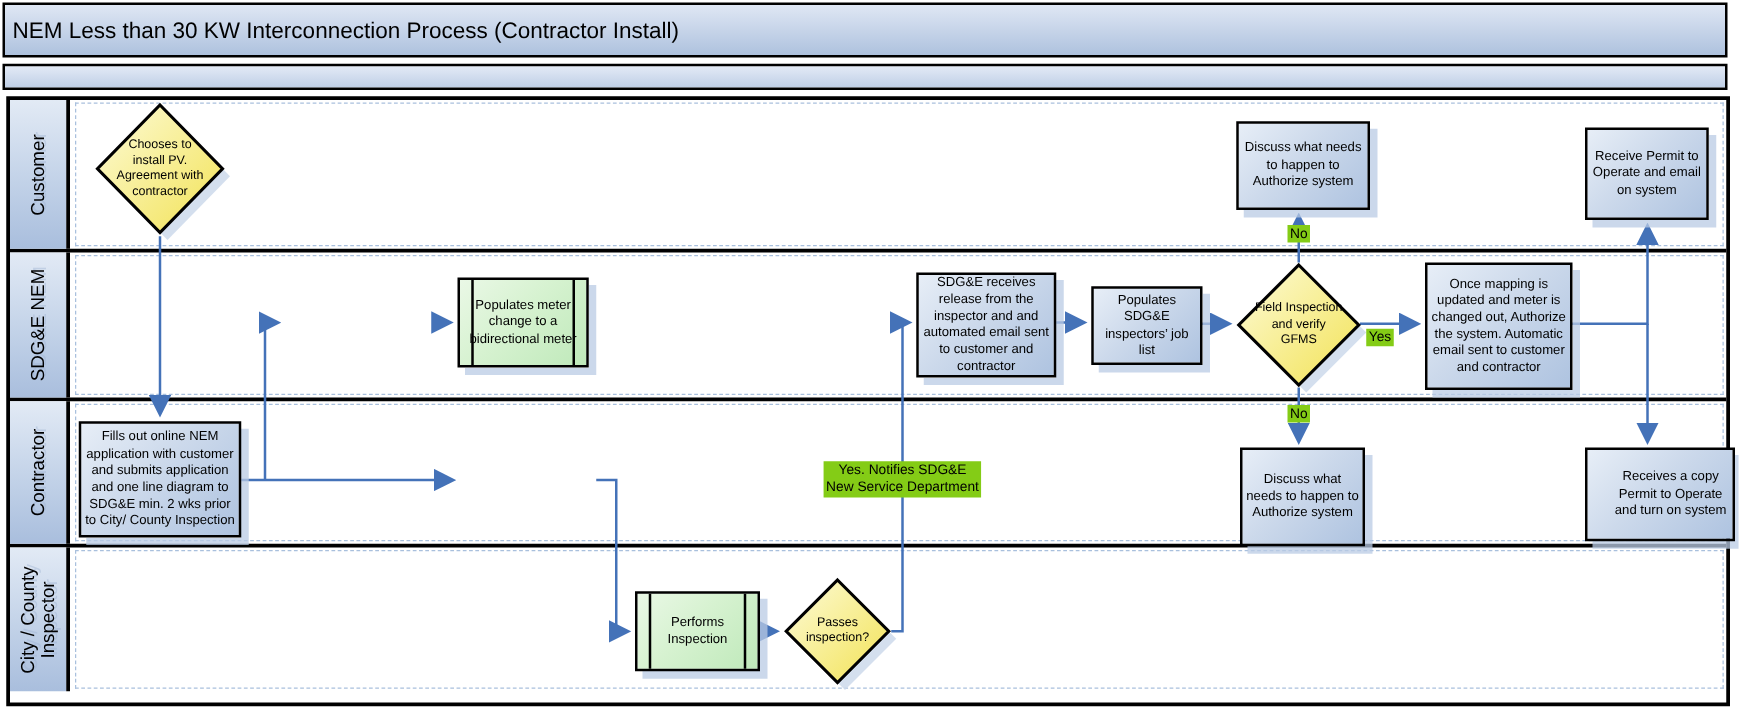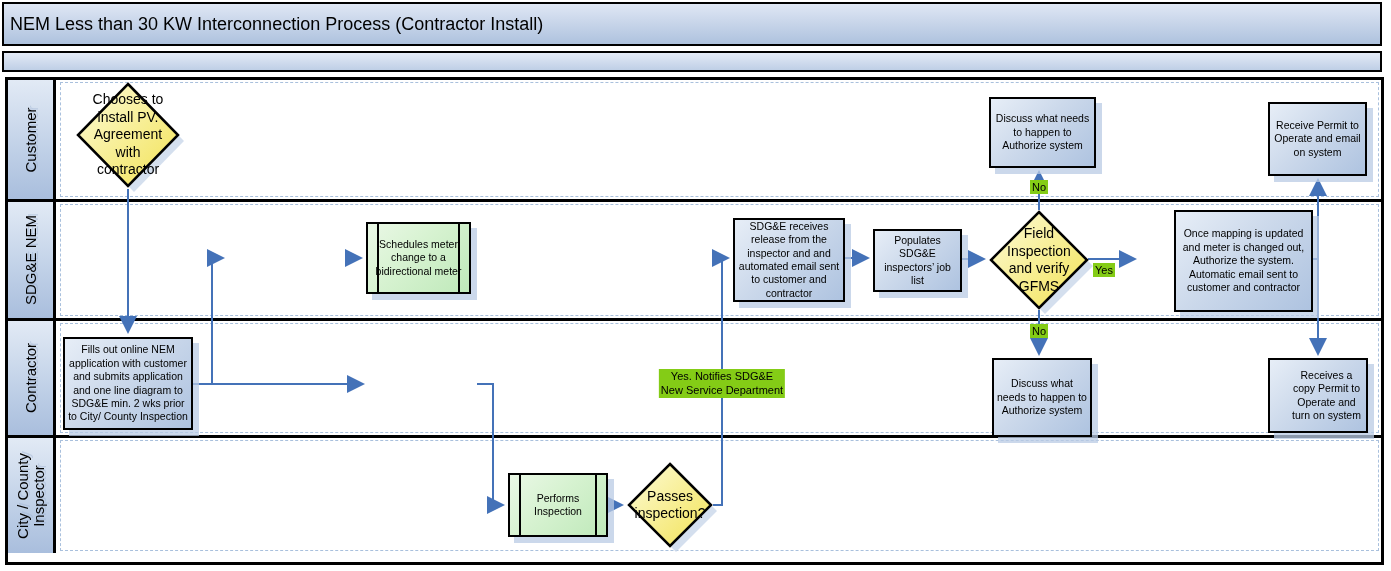--- a/index.html
+++ b/index.html
@@ -58,21 +58,21 @@
     background:linear-gradient(135deg,#eaf8e6 0%,#d6f2d0 45%,#bfe9ba 100%);
   }
   .sub .bar-l,.sub .bar-r{
     position:absolute;top:0;bottom:0;width:0;border-left:2.5px solid #000;
   }
   .sub .bar-l{left:9px;} .sub .bar-r{right:9px;}
   .diamond{display:block;}
   .diamond .dtext{
     position:absolute;left:0;top:0;right:0;bottom:0;z-index:2;
     display:flex;align-items:center;justify-content:center;
-    text-align:center;font-size:14px;line-height:1.25;padding:0 14px;
+    text-align:center;font-size:10px;line-height:1.25;padding:0 14px;
   }
   .diamond svg{position:absolute;left:0;top:0;overflow:visible;}
   
   .edge-label{
     position:absolute;z-index:5;font-size:11px;line-height:1.3;
     background:#84cc16;padding:0 2px;text-align:center;white-space:pre-line;
   }
 </style>
 </head>
 <body>
@@ -150,46 +150,46 @@
   <div class="shape proc" style="left:989px;top:97px;width:107px;height:71px;">
     <span>Discuss what needs to happen to Authorize system</span>
   </div>
   <div class="shape proc" style="left:1268px;top:102px;width:99px;height:74px;">
     <span>Receive Permit to Operate and email on system</span>
   </div>
 
   <div class="shape proc sub" style="left:366px;top:222px;width:105px;height:72px;">
     <i class="bar-l"></i>
       <i class="bar-r"></i>
-    <span>Schedules meter change to a bidirectional meter</span>
+    <span>Populates meter change to a bidirectional meter</span>
   </div>
   <div class="shape proc" style="left:733px;top:218px;width:112px;height:84px;">
     <span>SDG&amp;E receives release from the inspector and and automated email sent to customer and contractor</span>
   </div>
   <div class="shape proc" style="left:873px;top:229px;width:89px;height:63px;">
     <span>Populates SDG&amp;E inspectors’ job list</span>
   </div>
   <div class="shape diamond" style="left:989px;top:210px;width:100px;height:100px;">
     <svg width="100" height="100">
         <polygon points="56,8 104,56 56,104 8,56" fill="#c9d7ea" opacity="0.8"></polygon>
         <polygon points="50,2 98,50 50,98 2,50" fill="url(#gradY)" stroke="#000" stroke-width="2.5"></polygon>
       </svg>
     <div class="dtext">Field Inspection and verify GFMS</div>
   </div>
-  <div class="shape proc" style="left:1140px;top:210px;width:139px;height:102px;margin-left:34px;">
+  <div class="shape proc" style="left:1140px;top:210px;width:118px;height:102px;">
     <span>Once mapping is updated and meter is changed out, Authorize the system. Automatic email sent to customer and contractor</span>
   </div>
 
   <div class="shape proc" style="left:63px;top:337px;width:130px;height:93px;">
     <span>Fills out online NEM application with customer and submits application and one line diagram to SDG&amp;E min. 2 wks prior to City/ County Inspection</span>
   </div>
   <div class="shape proc" style="left:992px;top:358px;width:100px;height:79px;">
     <span>Discuss what needs to happen to Authorize system</span>
   </div>
-  <div class="shape proc" style="left:1268px;top:358px;width:100px;height:75px;padding-left:20px;">
+  <div class="shape proc" style="left:1268px;top:358px;width:120px;height:75px;padding-left:20px;">
     <span>Receives a copy Permit to Operate and turn on system</span>
   </div>
 
   <div class="shape diamond" style="left:627px;top:462px;width:86px;height:86px;">
     <svg width="86" height="86">
         <polygon points="49,8 90,49 49,90 8,49" fill="#c9d7ea" opacity="0.8"></polygon>
         <polygon points="43,2 84,43 43,84 2,43" fill="url(#gradY)" stroke="#000" stroke-width="2.5"></polygon>
       </svg>
     <div class="dtext">Passes inspection?</div>
   </div>

